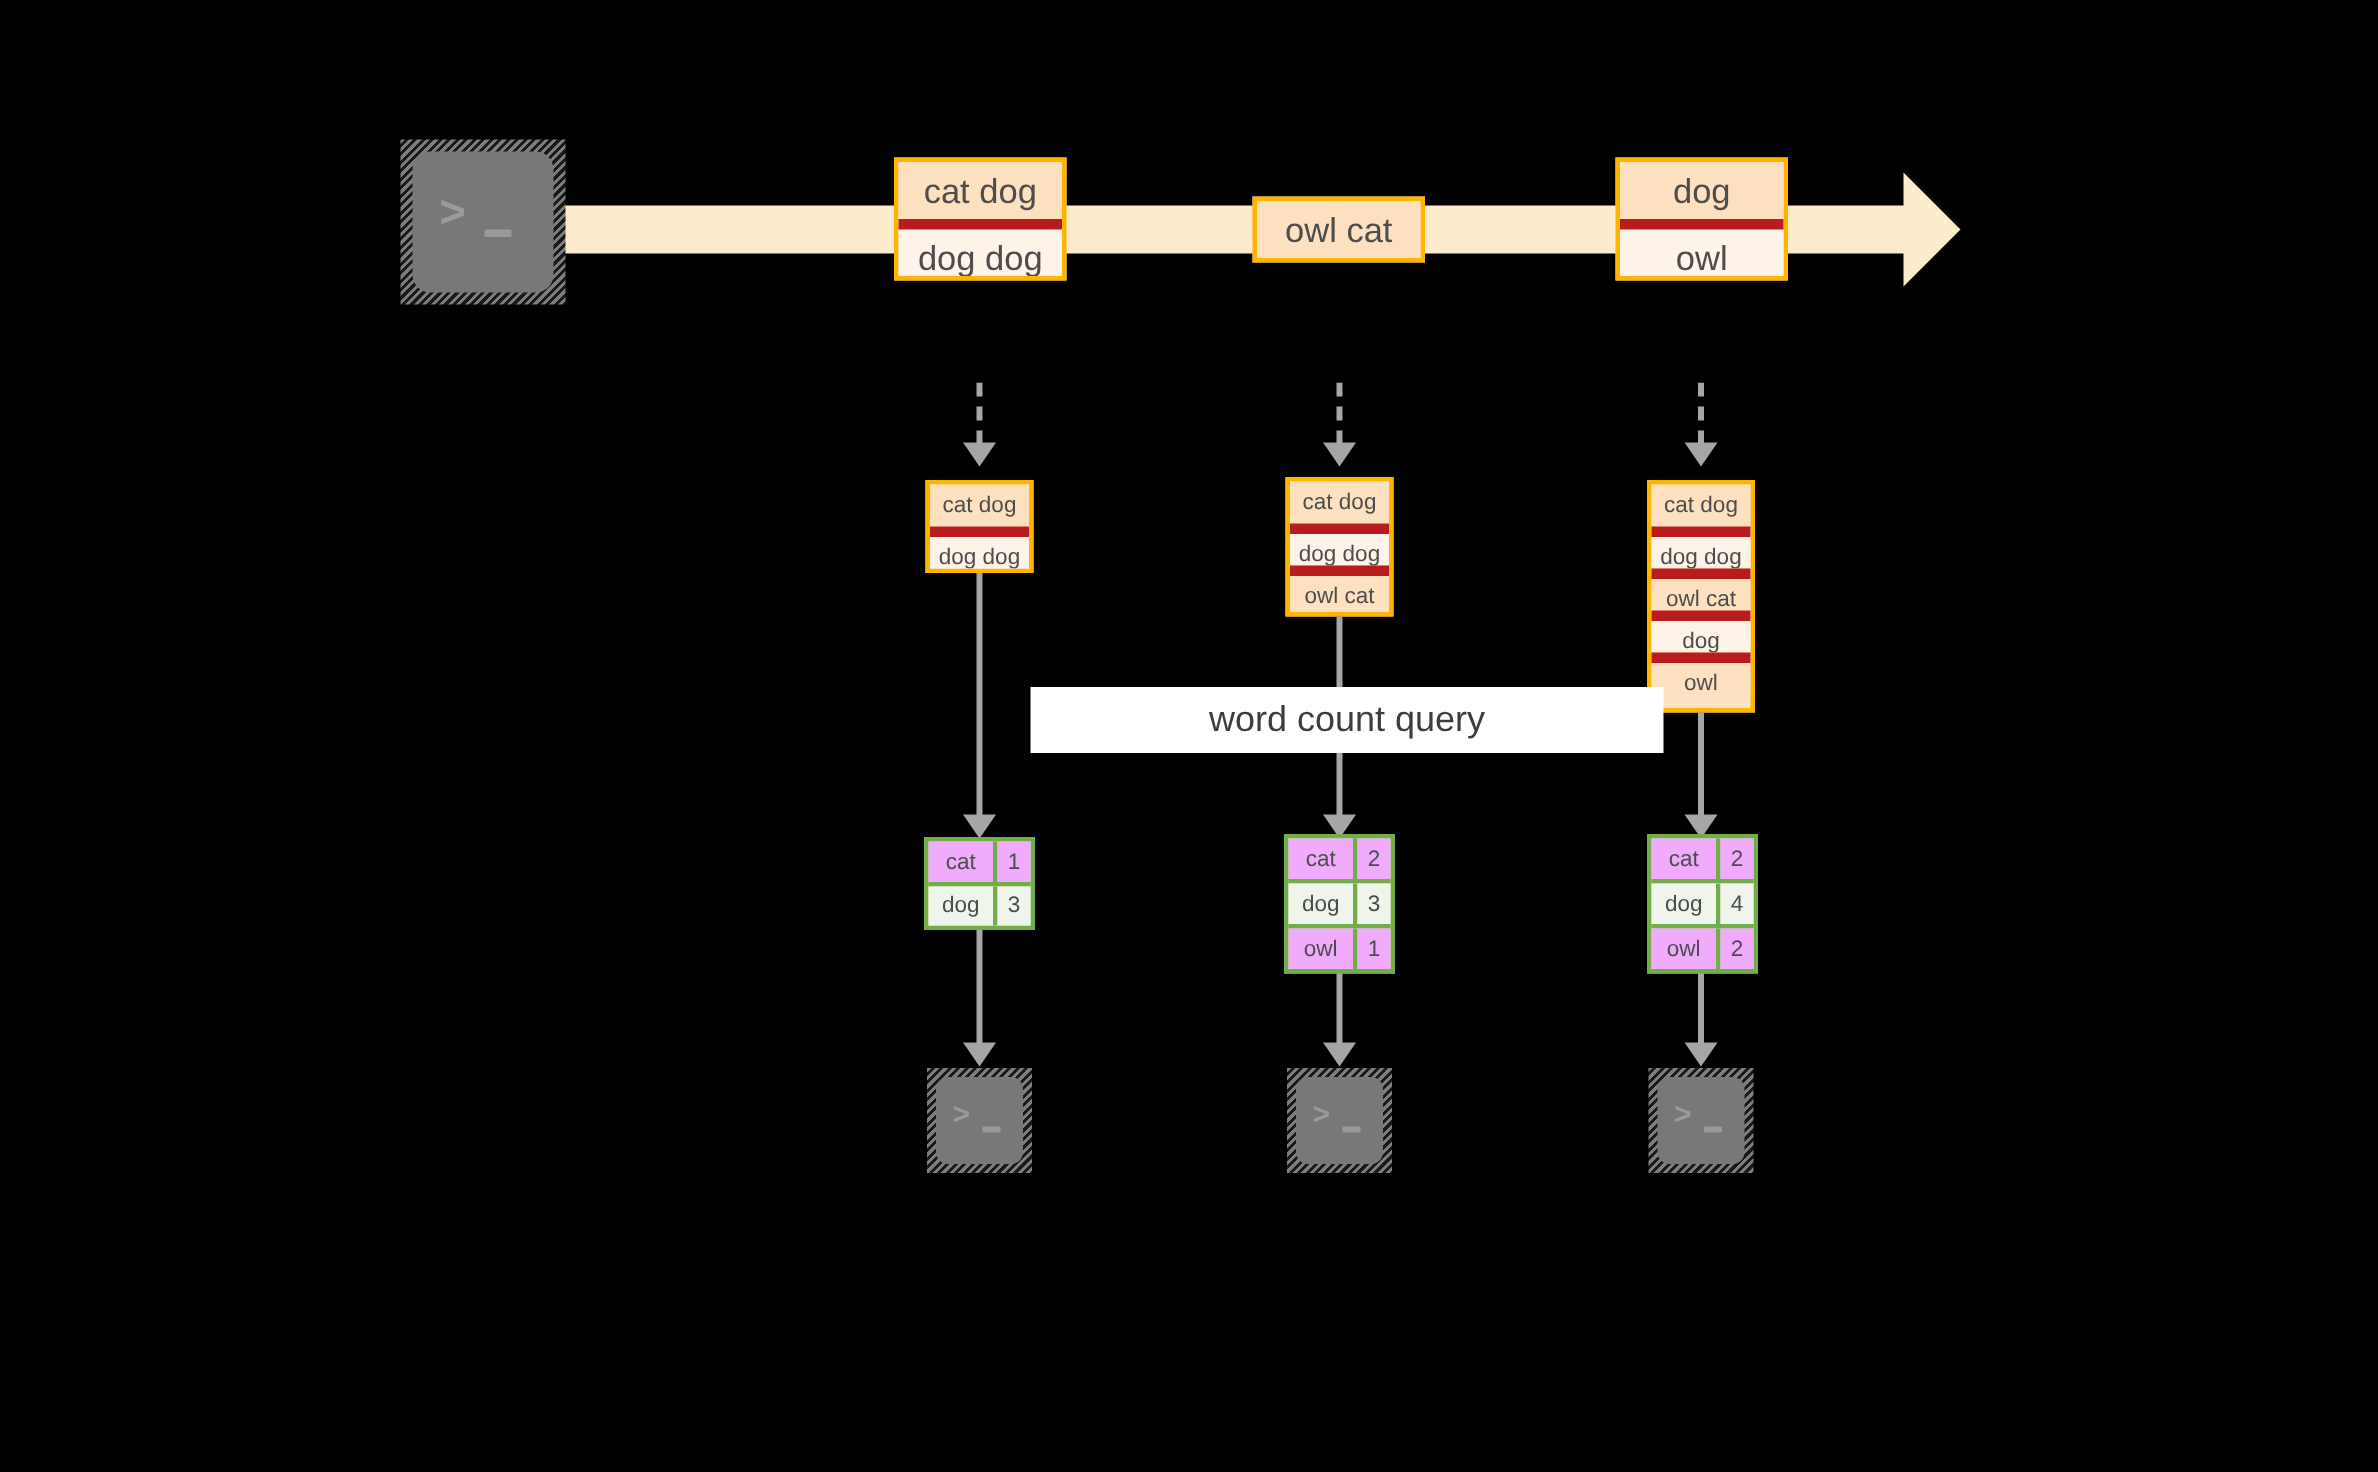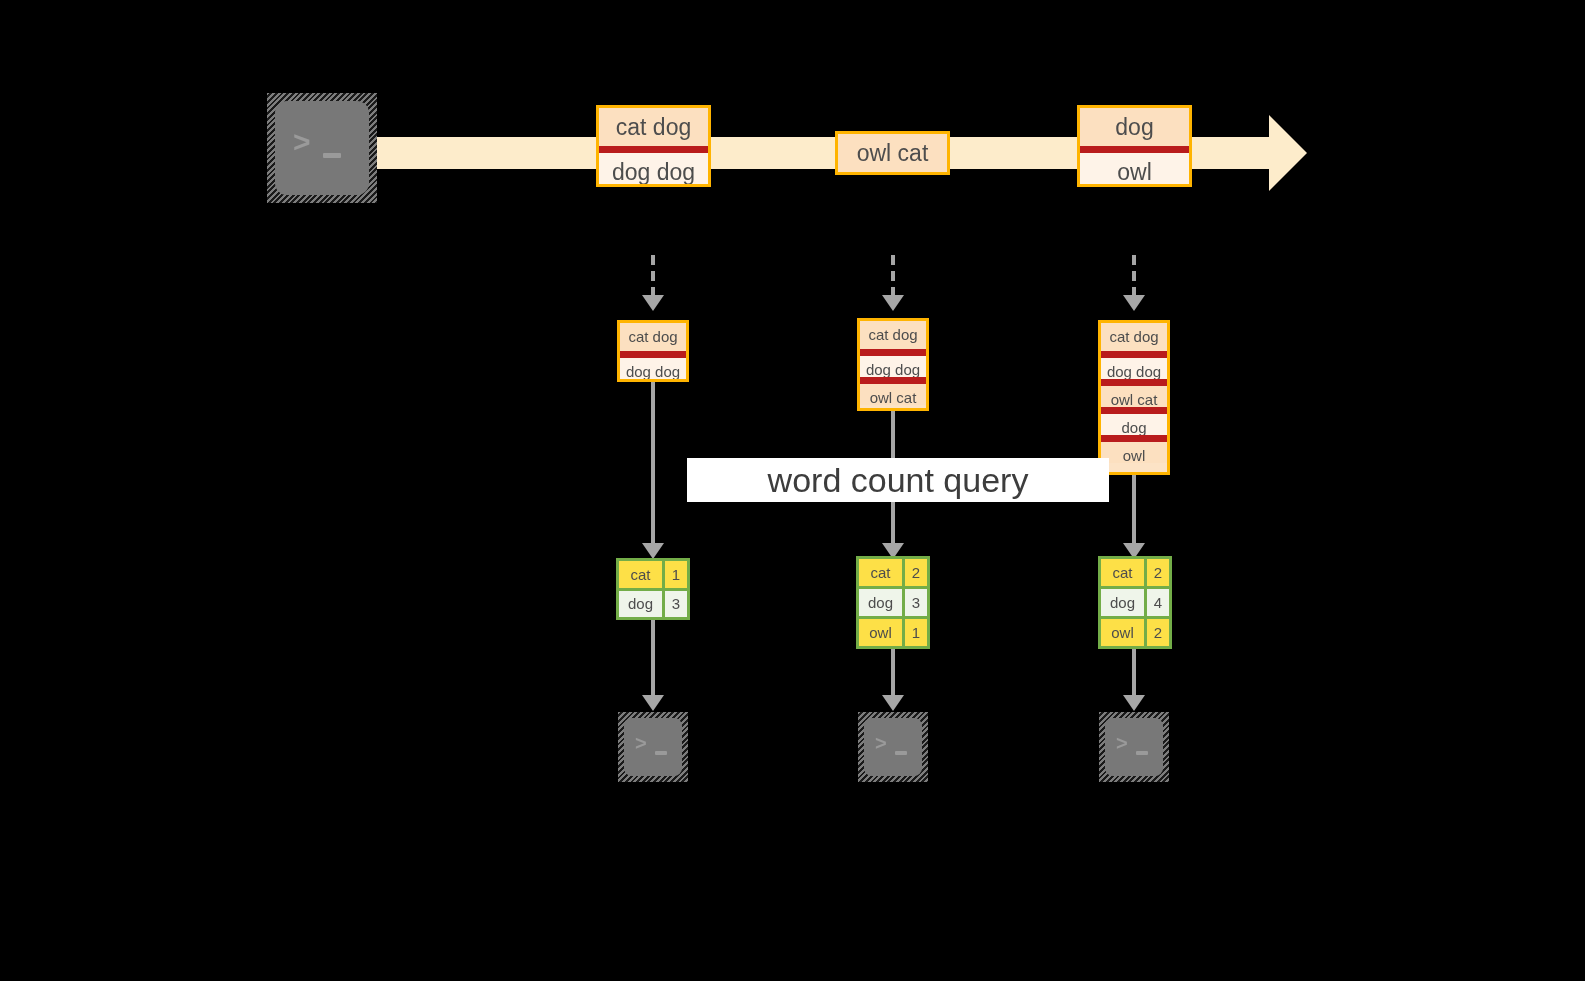--- a/index.html
+++ b/index.html
@@ -34,21 +34,21 @@
   .rec-row + .rec-row{border-top:7px solid #b91c1c;}
 
   
   .grn{position:absolute;box-sizing:border-box;border:3px solid #73AD48;
        background:#DCE9D2;display:flex;flex-direction:column;}
   .grn-row{display:flex;flex:1;}
   .grn-row + .grn-row{border-top:3px solid #73AD48;}
   .grn-c{box-sizing:border-box;text-align:center;color:#4d4d4d;
        display:flex;align-items:center;justify-content:center;}
   .grn-c.k{border-right:3px solid #73AD48;}
-  .grn-row.dk .grn-c{background:#fde047;}
+  .grn-row.dk .grn-c{background:#f0abfc;}
   .grn-row.lt .grn-c{background:#EFF5EA;}
 
   
   .vline{position:absolute;width:4px;background:#a6a6a6;}
   .vline.dash{background:none;
      background-image:linear-gradient(#a6a6a6 60%,rgba(0,0,0,0) 0%);
      background-size:4px 16px;background-repeat:repeat-y;}
   .vhead{position:absolute;width:0;height:0;
      border-left:11px solid transparent;border-right:11px solid transparent;
      border-top:16px solid #a6a6a6;}
@@ -116,21 +116,21 @@
 
   <div class="vline" style="left:651px;top:382px;height:164px;"></div>
   <div class="vhead" style="left:642px;top:543px;"></div>
 
   <div class="vline" style="left:891px;top:411px;height:135px;"></div>
   <div class="vhead" style="left:882px;top:543px;"></div>
 
   <div class="vline" style="left:1132px;top:475px;height:71px;"></div>
   <div class="vhead" style="left:1123px;top:543px;"></div>
 
-  <div class="qlabel" style="left:687px;top:458px;width:422px;height:44px;font-size:34px;">word count query</div>
+  <div class="qlabel" style="left:687px;top:458px;width:422px;height:44px;font-size:24px;">word count query</div>
 
   <div class="grn" style="left:616px;top:558px;width:74px;height:62px;">
     <div class="grn-row dk">
       <div class="grn-c k" style="width:46px;font-size:15px;">cat</div>
       <div class="grn-c" style="flex:1;font-size:15px;">1</div>
     </div>
     <div class="grn-row lt">
       <div class="grn-c k" style="width:46px;font-size:15px;">dog</div>
       <div class="grn-c" style="flex:1;font-size:15px;">3</div>
     </div>

